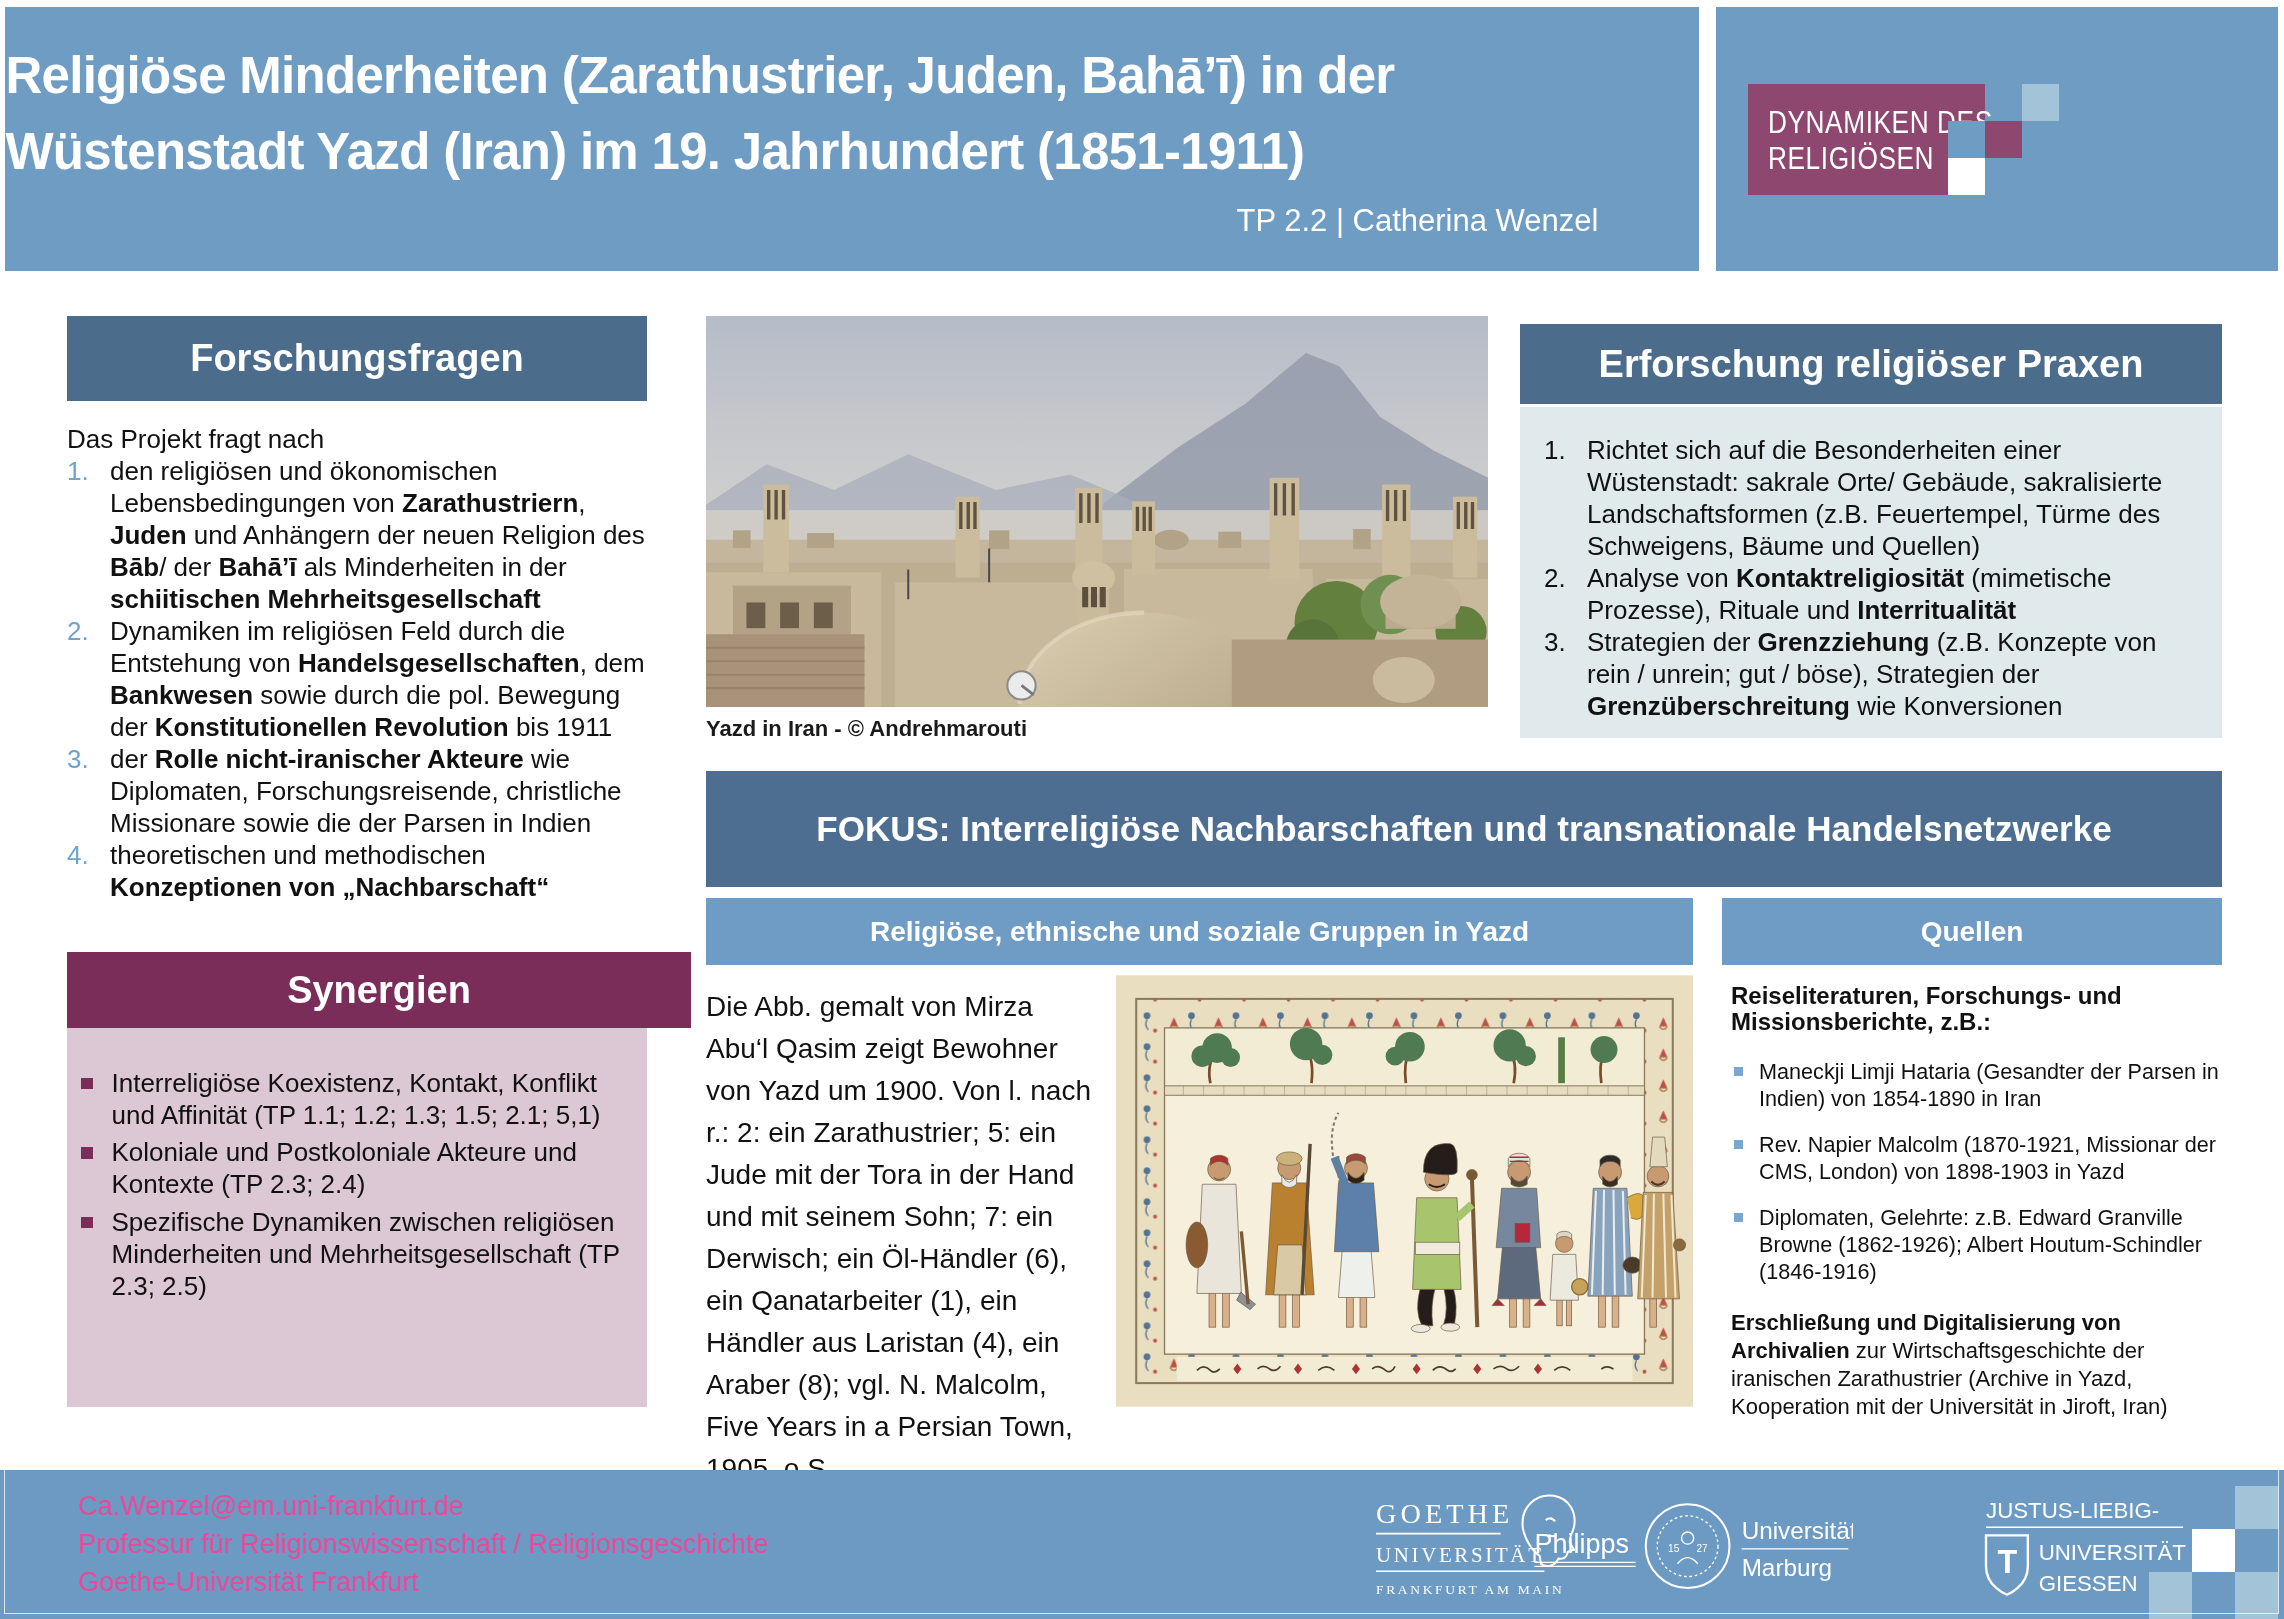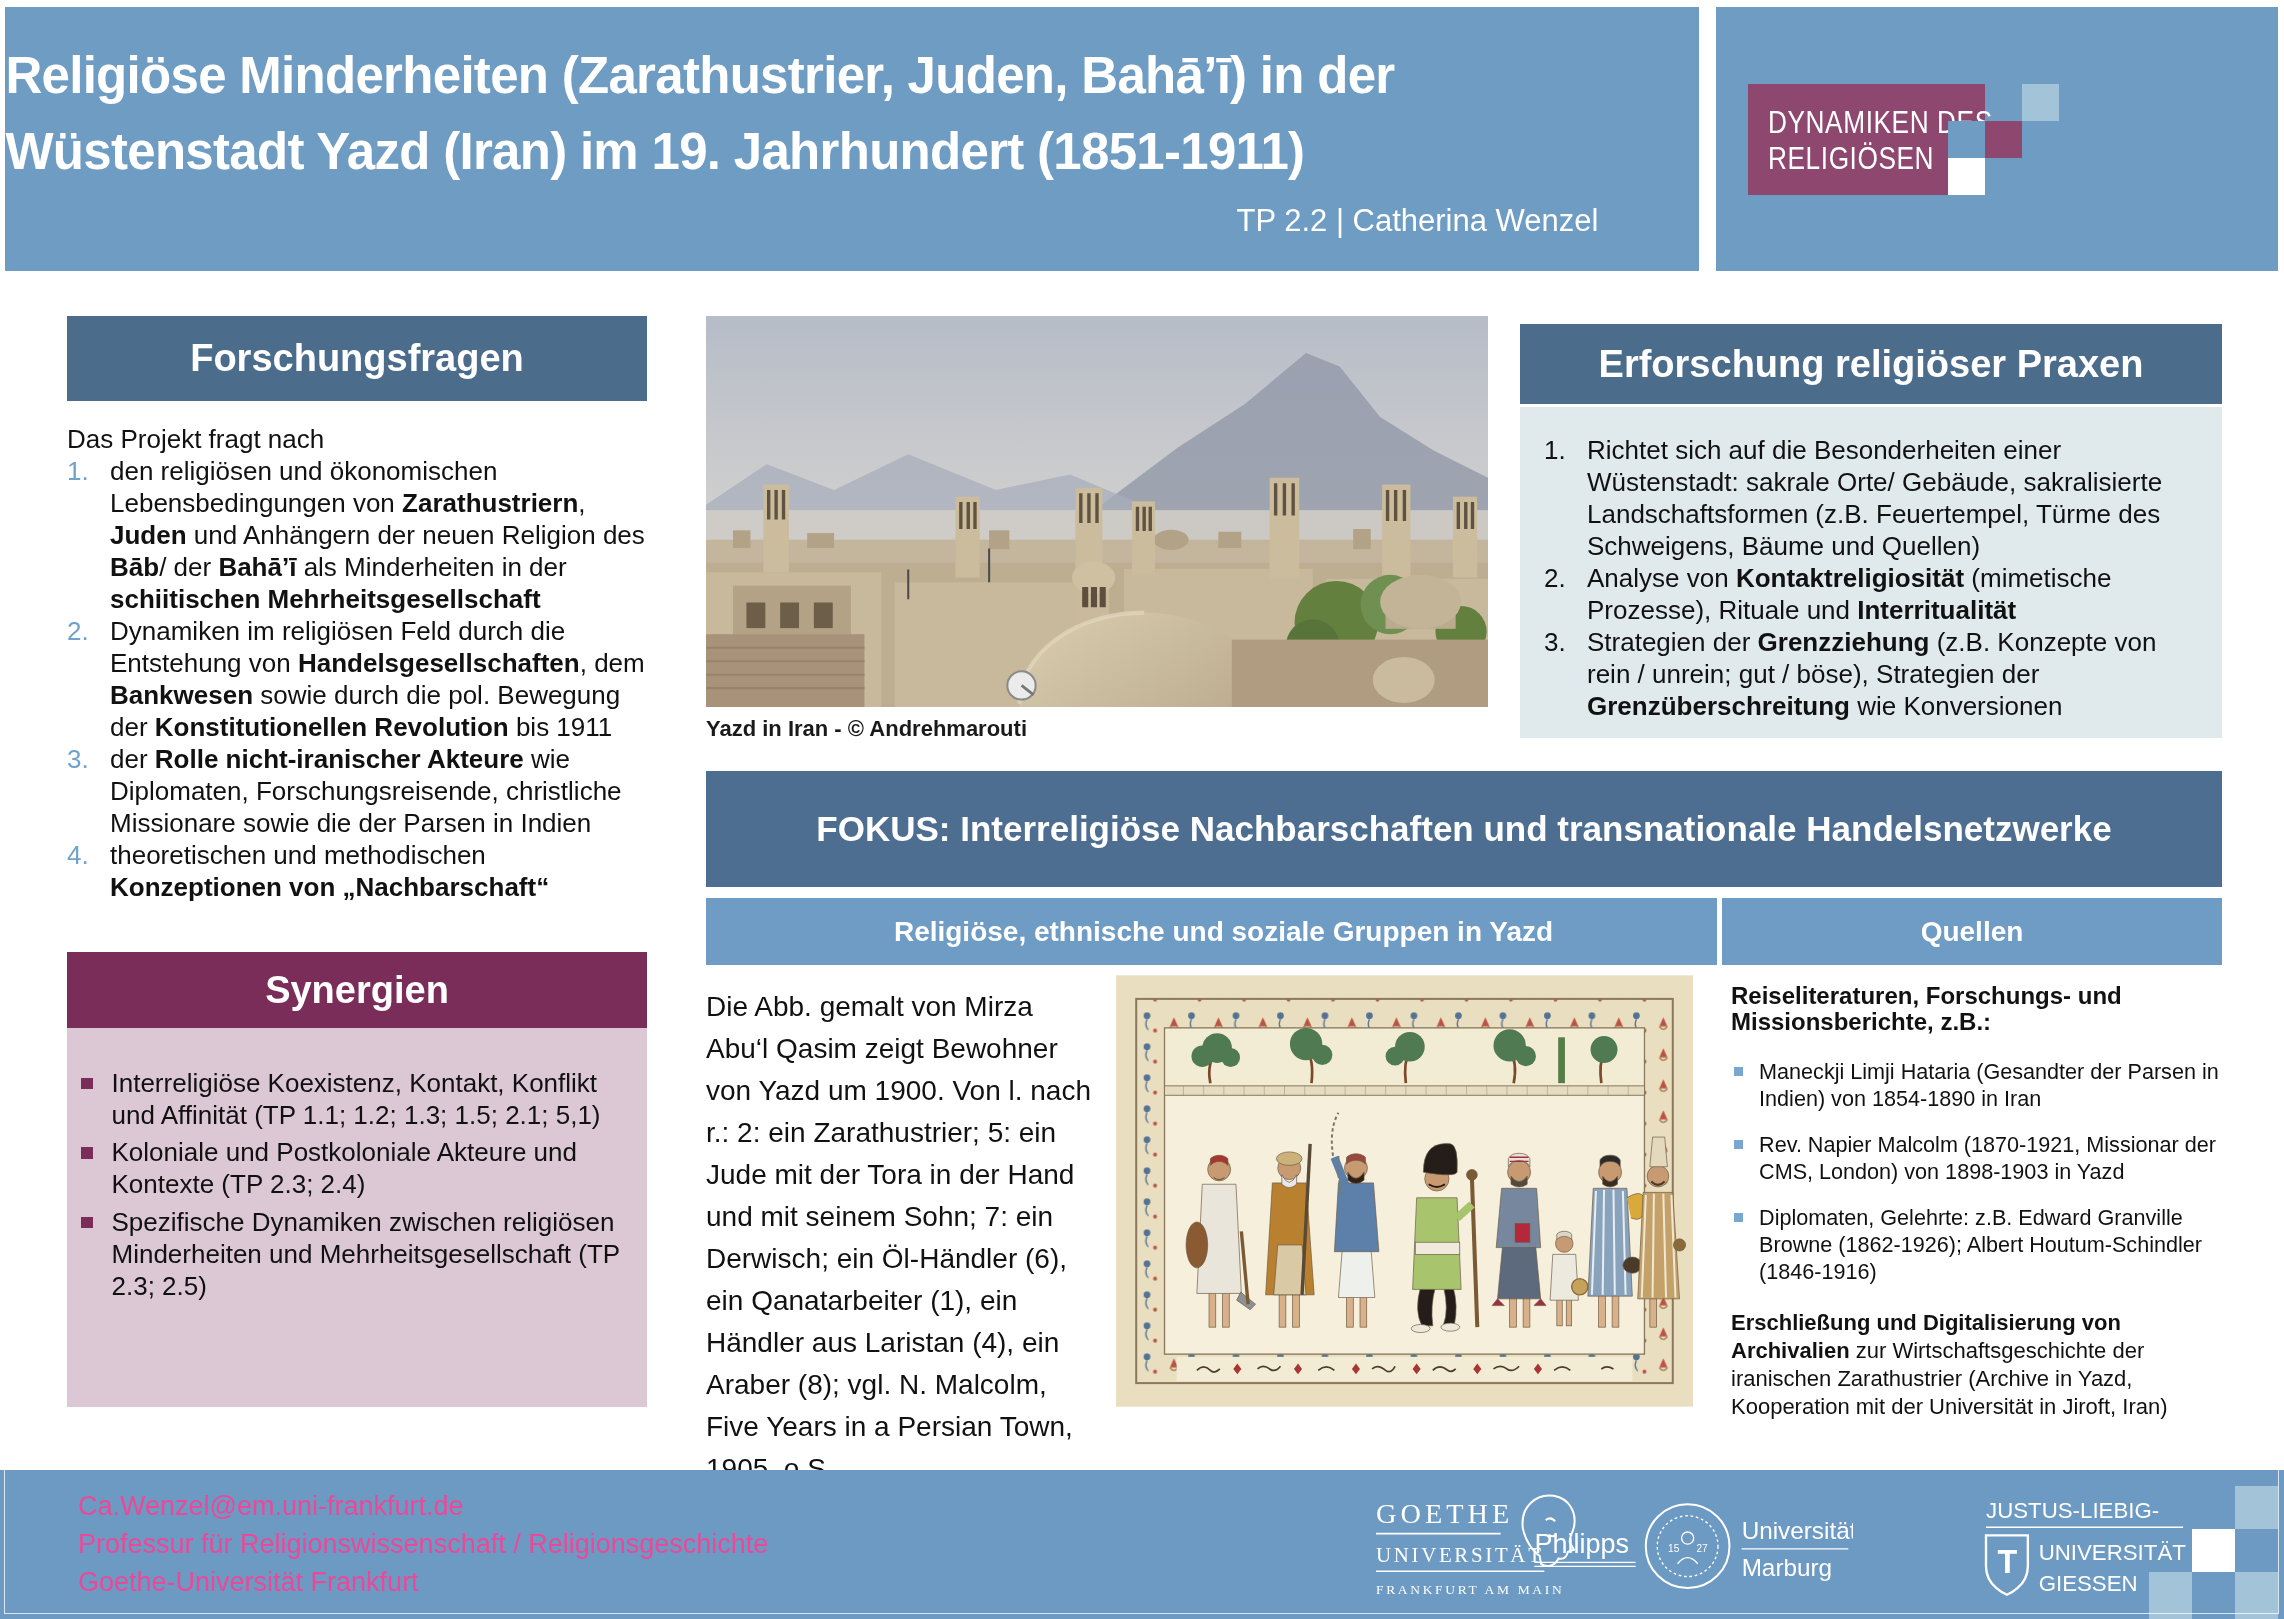--- a/index.html
+++ b/index.html
@@ -86,21 +86,21 @@
       <span class="num">3.</span>
       <span class="txt"><span>der </span><b>Rolle nicht-iranischer Akteure</b><span> wie Diplomaten, Forschungsreisende, christliche Missionare sowie die der Parsen in Indien</span></span>
     </div>
       <div class="numrow">
       <span class="num">4.</span>
       <span class="txt"><span>theoretischen und methodischen </span><b>Konzeptionen von „Nachbarschaft“</b><span></span></span>
     </div>
     </div>
 </div>
 
-<div class="abs hdr purple" style="left:67px;top:952px;width:580px;height:76px;font-size:38px;">
+<div class="abs hdr purple" style="left:67px;top:952px;width:624px;height:76px;font-size:38px;">
   <span>Synergien</span>
 </div>
 <div class="abs pinkpanel leftcol-text" style="left:67px;top:1028px;width:580px;height:379px;box-sizing:border-box;padding:39px 20px 0 6px;">
   <div>
 
   <div class="bullrow">
       <span class="bull"></span>
       <span class="txt"><span>Interreligiöse Koexistenz, Kontakt, Konflikt und Affinität (TP 1.1; 1.2; 1.3; 1.5; 2.1; 5,1)</span></span>
     </div>
       <div class="bullrow">
@@ -233,21 +233,21 @@
       <span class="num">3.</span>
       <span class="txt"><span>Strategien der </span><b>Grenzziehung</b><span> (z.B. Konzepte von rein / unrein; gut / böse), Strategien der </span><b>Grenzüberschreitung</b><span> wie Konversionen</span></span>
     </div>
     </div>
 </div>
 
 <div class="abs hdr fokus" style="left:706px;top:771px;width:1516px;height:116px;background:#4d6e91;">
   <span>FOKUS: Interreligiöse Nachbarschaften und transnationale Handelsnetzwerke</span>
 </div>
 
-<div class="abs hdr light" style="left:706px;top:898px;width:987px;height:67px;font-size:28px;padding-left:24px;">
+<div class="abs hdr light" style="left:706px;top:898px;width:987px;height:67px;font-size:28px;">
   <span>Religiöse, ethnische und soziale Gruppen in Yazd</span>
 </div>
 <div class="abs hdr light" style="left:1722px;top:898px;width:500px;height:67px;font-size:28px;">
   <span>Quellen</span>
 </div>
 
 <div class="abs desc" style="left:706px;top:986px;width:388px;"><span>Die Abb. gemalt von Mirza Abu‘l Qasim zeigt Bewohner von Yazd um 1900. Von l. nach r.:  2: ein Zarathustrier; 5: ein Jude mit der Tora in der Hand und mit seinem Sohn; 7: ein Derwisch; ein Öl-Händler (6), ein Qanatarbeiter (1), ein Händler aus Laristan (4), ein Araber (8); vgl. N. Malcolm, Five Years in a Persian Town, 1905, o.S.</span></div>
 
 <div class="abs" style="left:1116px;top:975px;width:577px;height:432px;">
 <svg width="577" height="432" viewBox="0 0 856 640">

